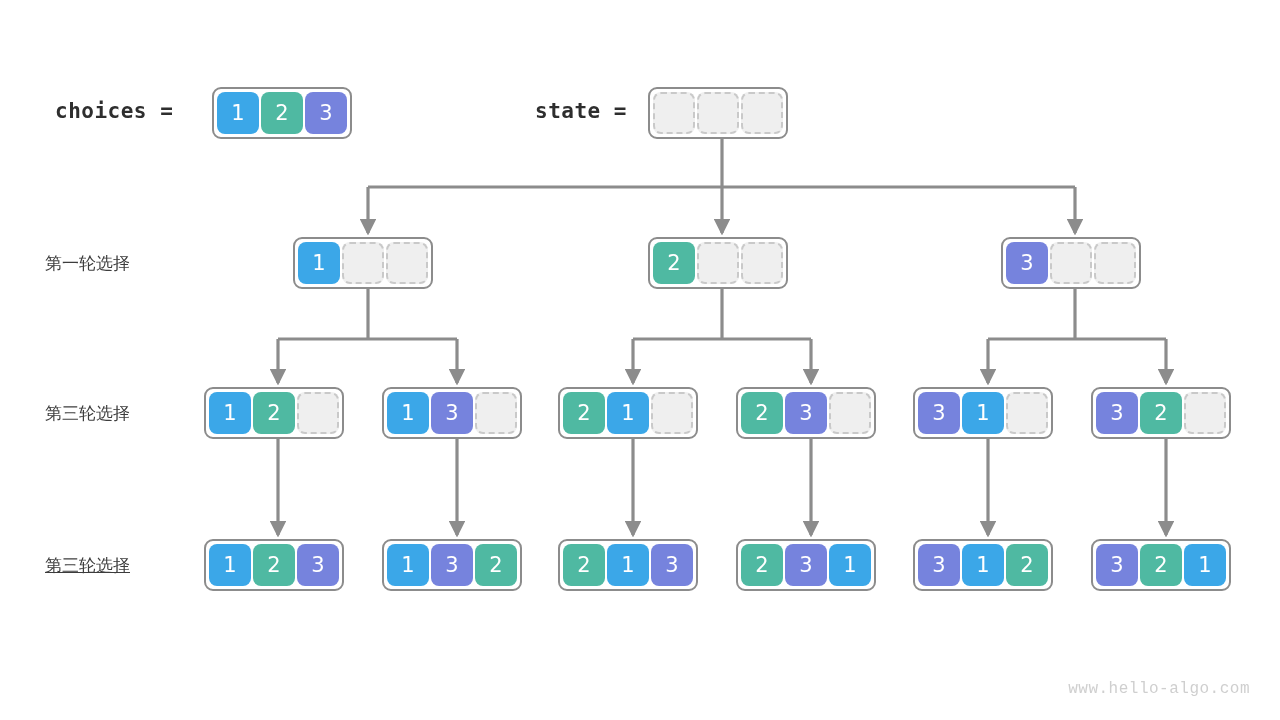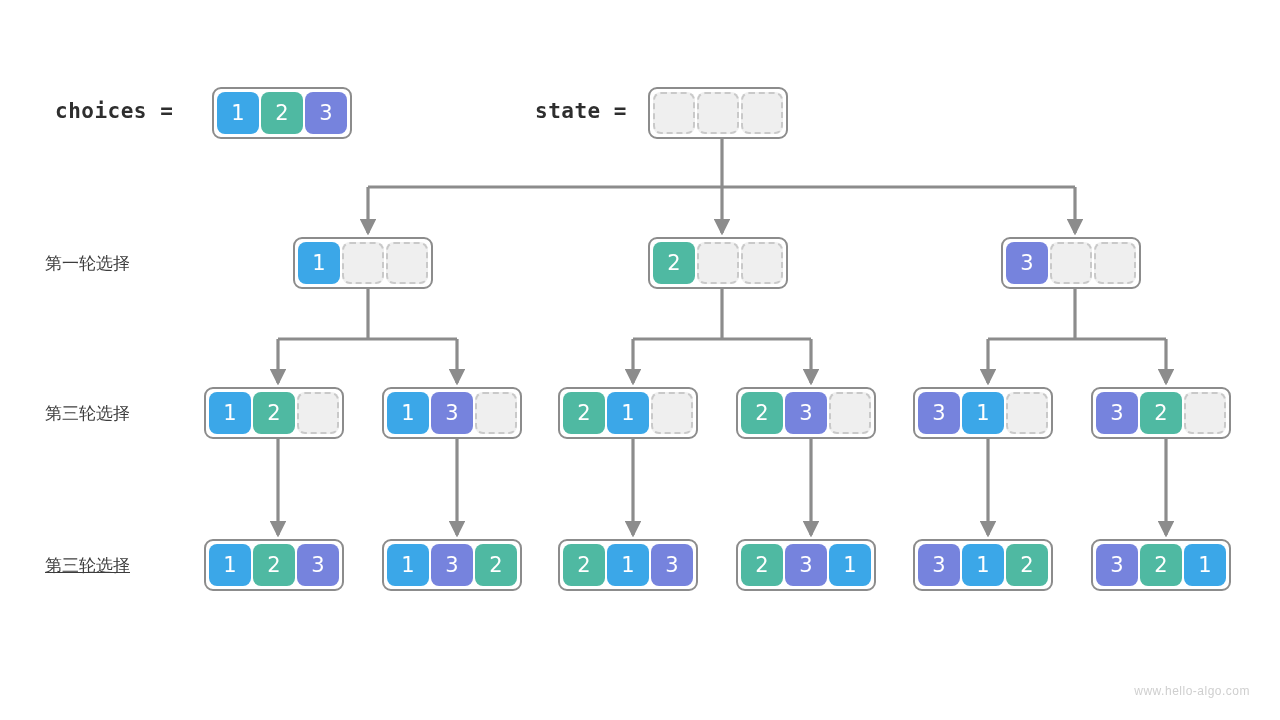--- a/index.html
+++ b/index.html
@@ -80,22 +80,22 @@
     background: #efefef;
     border: 2px dashed #c9c9c9;
     color: transparent;
   }
 
   
   .watermark {
     position: absolute;
     right: 30px;
     bottom: 22px;
-    font-family: Liberation Sans, sans-serif;
-    font-size: 12px;
+    font-family: Liberation Mono, monospace;
+    font-size: 16px;
     color: #cfcfcf;
     letter-spacing: 0.5px;
     white-space: nowrap;
   }
 </style>
 </head>
 <body>
 
 <div id="canvas">
 

